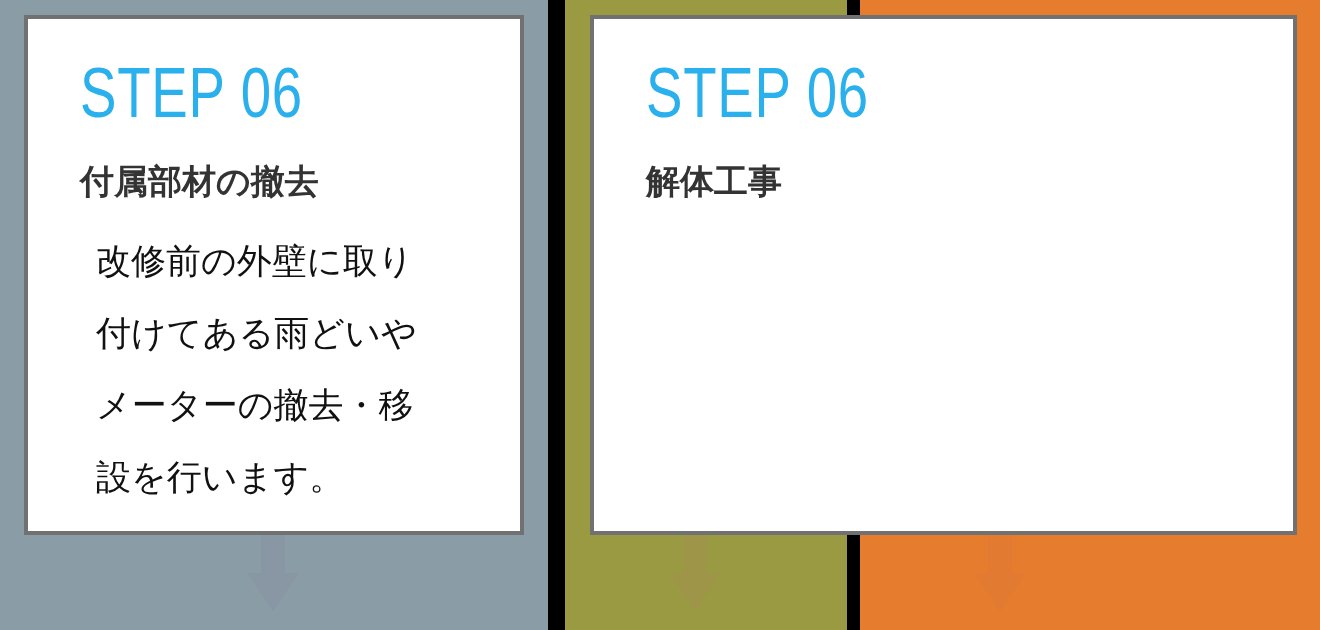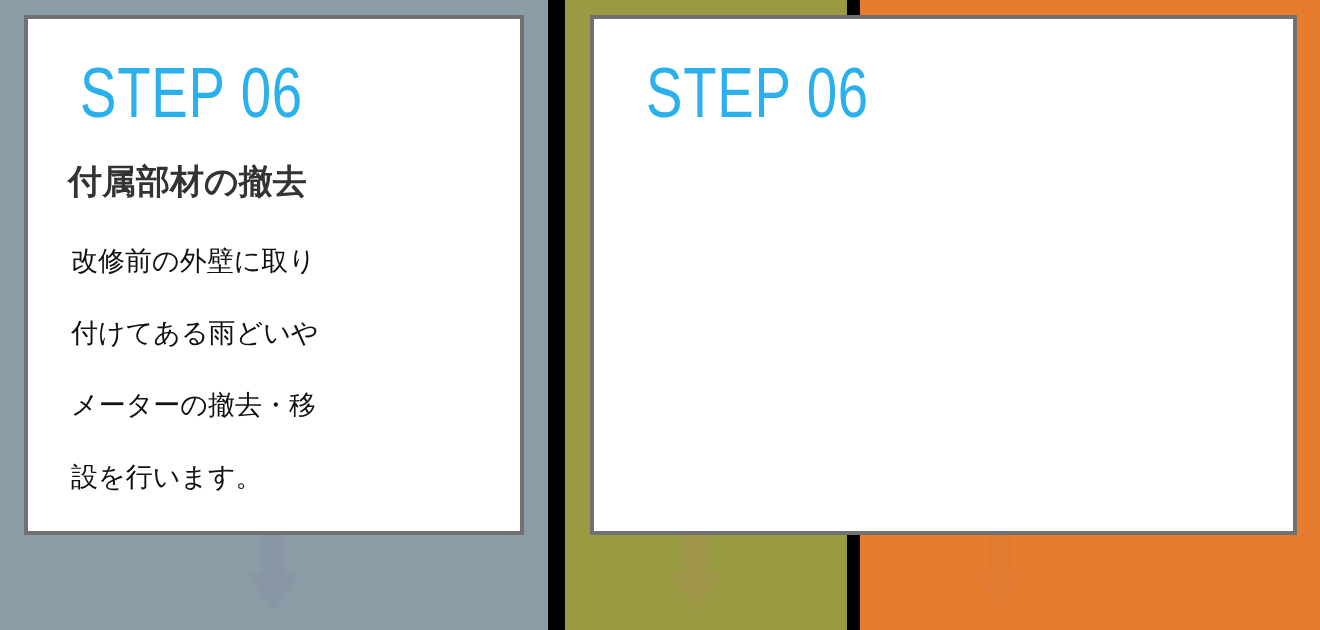--- a/index.html
+++ b/index.html
@@ -5,42 +5,43 @@
     html, body { margin:0; padding:0; }
     body { width:1320px; height:630px; position:relative; overflow:hidden; background:#000; font-family:"DejaVu Sans", sans-serif; }
     .panel { position:absolute; top:0; height:630px; }
     .p1 { left:0; width:548px; background:#8a9ca6; }
     .p2 { left:565px; width:282px; background:#9a9a42; }
     .p3 { left:860px; width:460px; background:#e57c2e; }
     .card { position:absolute; top:15px; height:512px; background:#fff; border:4px solid #717171;text-decoration:underline; }
     .c1 { left:24px; width:492px; }
     .c2 { left:590px; width:699px; }
     .step { position:absolute; left:52px; top:34px; font-family:"Liberation Sans Narrow","Liberation Sans", sans-serif; font-size:70px; line-height:80px; color:#2ab0ec; transform:scaleX(0.78); transform-origin:left top; letter-spacing:1px; }
-    .title { position:absolute; left:40px; top:140px; font-size:34px; font-weight:bold; color:#333; line-height:44px; }
-    .body { position:absolute; left:43px; top:206px; font-size:27px; color:#111; line-height:72px; white-space:pre-line; }
+    .title { position:absolute; left:52px; top:140px; font-size:34px; font-weight:bold; color:#333; line-height:44px; }
+    .body { position:absolute; left:68px; top:206px; font-size:35px; color:#111; line-height:72px; white-space:pre-line; }
     .arrow { position:absolute; top:535px; width:52px; height:76px; }
   </style>
 </head>
 <body>
 
 <div class="panel p1"></div>
 <div class="panel p2"></div>
 <div class="panel p3"></div>
 
 <div class="card c1">
   <div class="step">STEP 06</div>
   <div class="title">付属部材の撤去</div>
   <div class="body">改修前の外壁に取り
 付けてある雨どいや
 メーターの撤去・移
 設を行います。</div>
 </div>
 
 <div class="card c2">
   <div class="step">STEP 06</div>
+  <div class="title">解体工事</div>
 </div>
 
 <svg class="arrow" style="left:247px" viewBox="0 0 52 76">
   <rect x="14" y="0" width="24" height="38" fill="#8897a3"></rect>
   <polygon points="0,38 52,38 26,76" fill="#8897a3"></polygon>
 </svg>
 <svg class="arrow" style="left:669px" viewBox="0 0 52 76">
   <rect x="14" y="0" width="24" height="38" fill="#9e9548"></rect>
   <polygon points="0,38 52,38 26,76" fill="#9e9548"></polygon>
 </svg>

